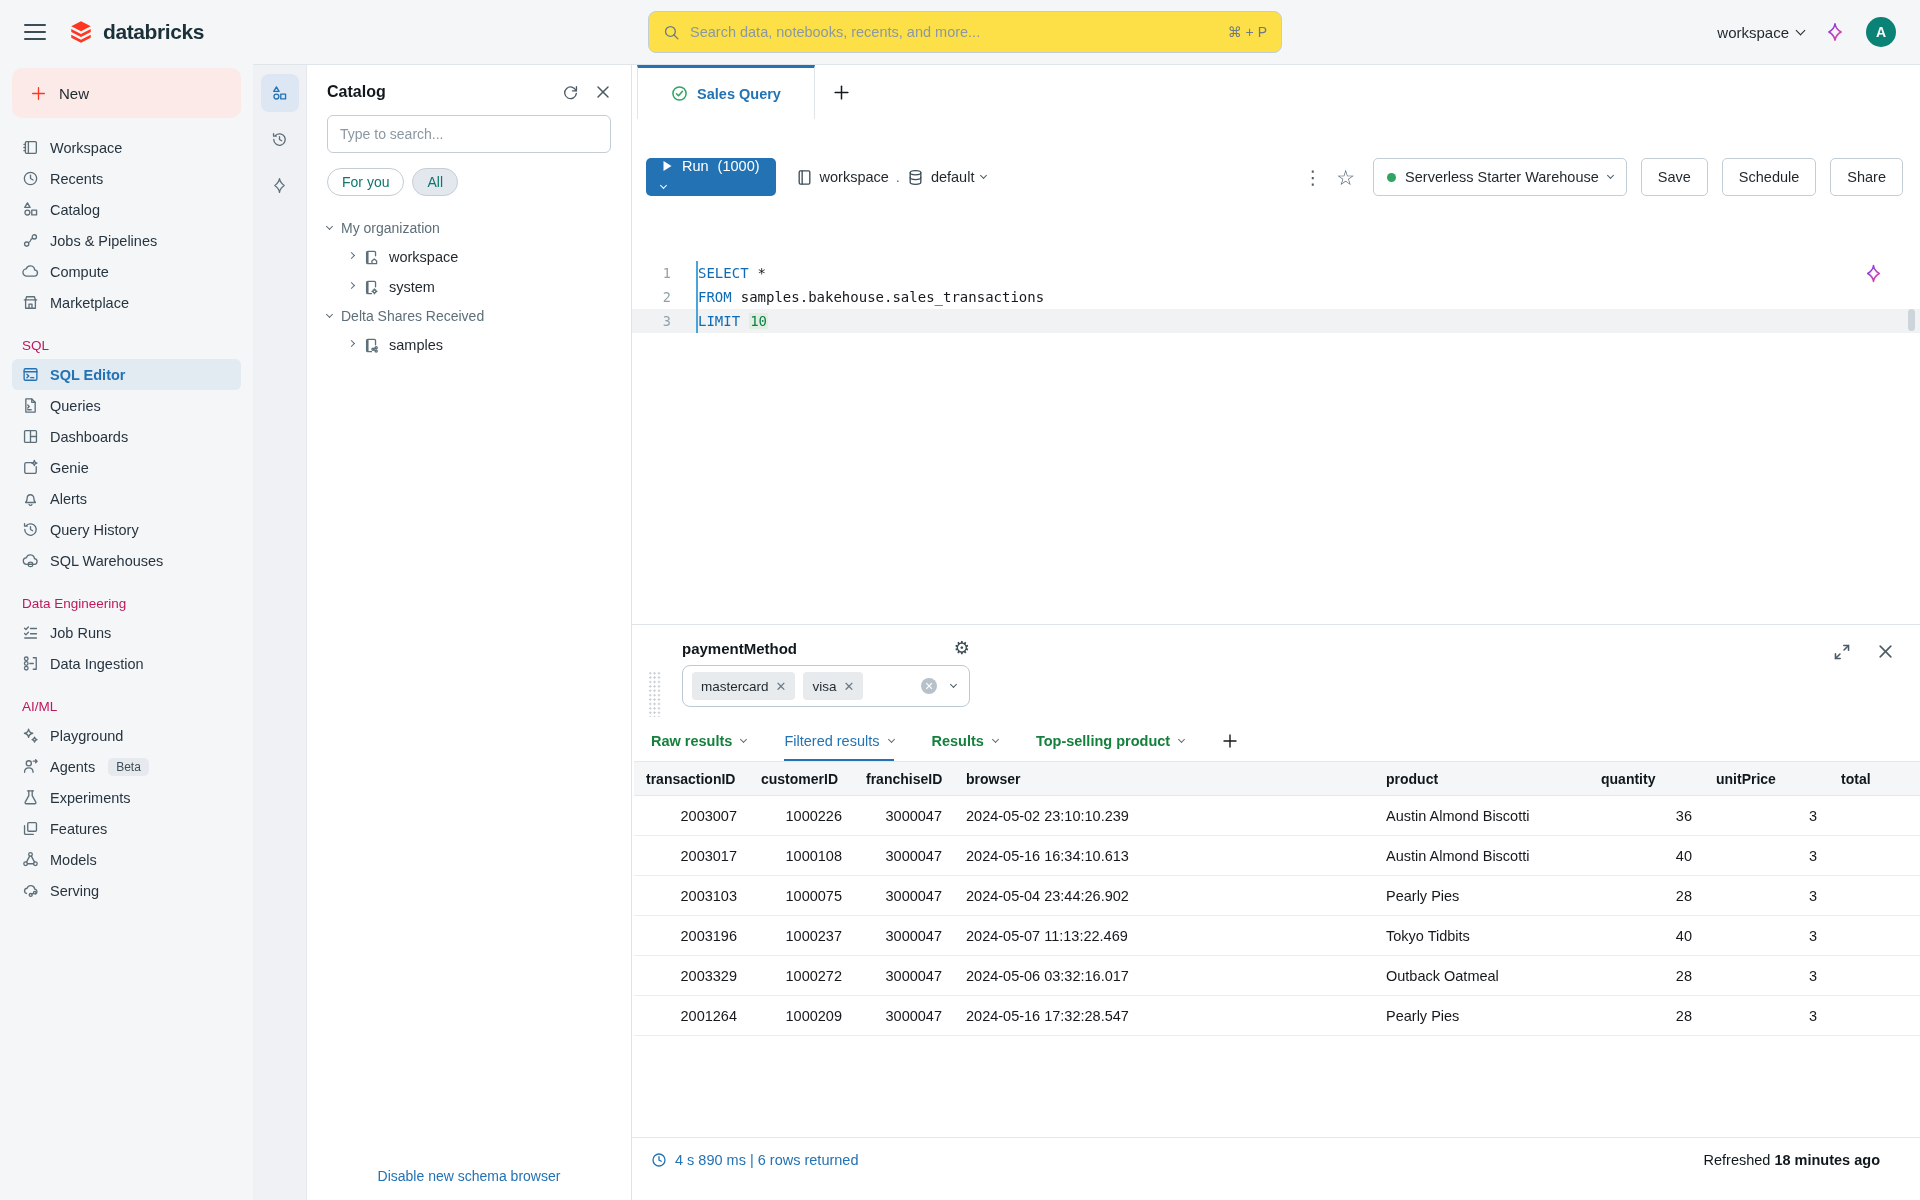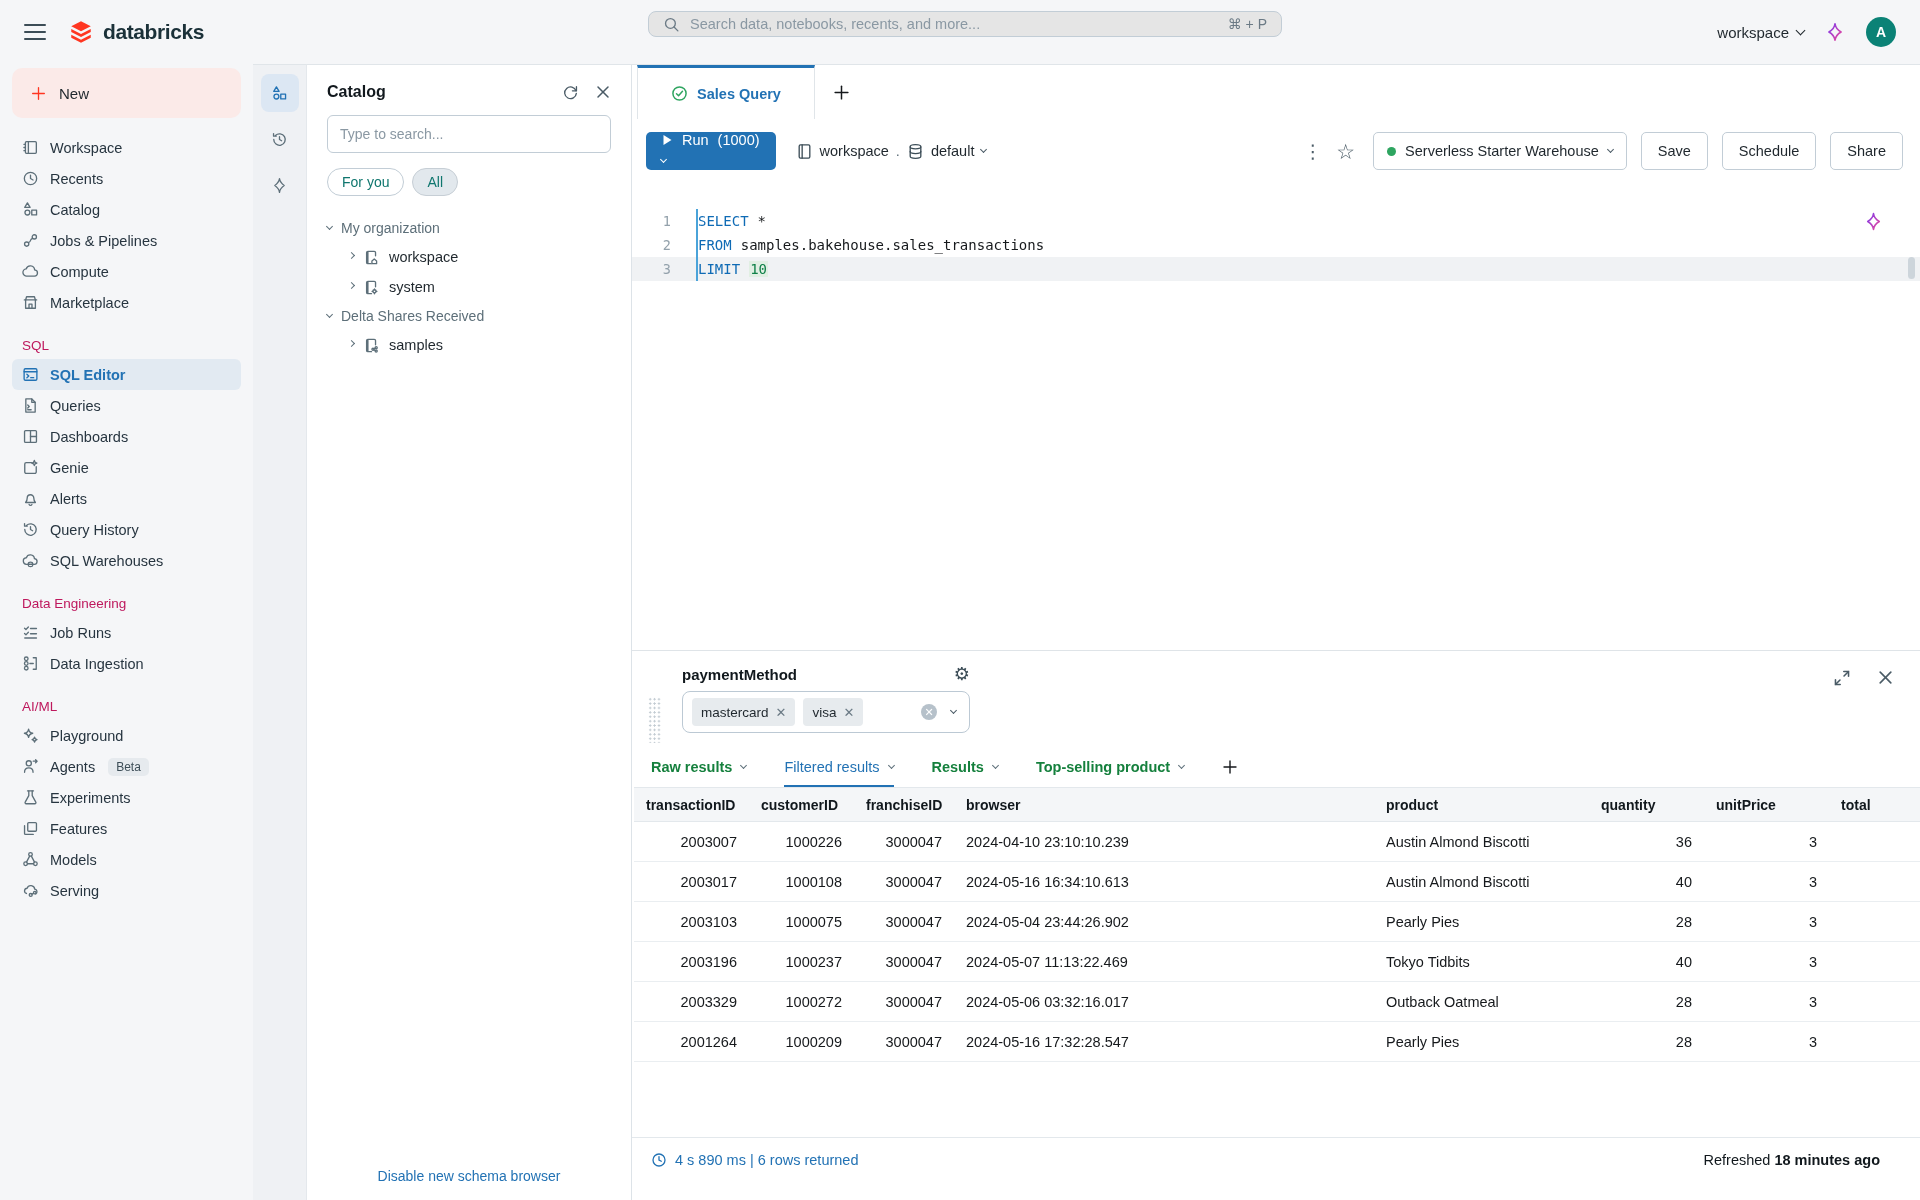--- a/index.html
+++ b/index.html
@@ -6,21 +6,21 @@
   html,body { width:1920px; height:1200px; overflow:hidden; }
   body { font-family:"Liberation Sans","DejaVu Sans",sans-serif; background:#f5f6f8; color:#1f272d; font-size:14px; }
   .app { width:1920px; height:1200px; display:flex; flex-direction:column; }
 
   
   .topbar { height:64px; flex:0 0 64px; display:flex; align-items:center; padding:0 24px; position:relative; }
   .hamburger { width:22px; height:16px; display:flex; flex-direction:column; justify-content:space-between; background:none; border:none; cursor:pointer; }
   .hamburger span { display:block; height:2px; background:#3c4d57; border-radius:1px; }
   .logo { display:flex; align-items:center; gap:9px; margin-left:22px; }
   .logo-text { font-size:21px; font-weight:700; color:#1b3139; letter-spacing:-0.4px; }
-  .search-box { position:absolute; left:648px; top:11px; width:634px; height:26px; background:#e5e5e5; border:1px solid #c2cdd6; border-radius:8px; display:flex; align-items:center; padding:0 14px; gap:10px; }
+  .search-box { position:absolute; left:648px; top:11px; width:634px; height:42px; background:#fde047; border:1px solid #c2cdd6; border-radius:8px; display:flex; align-items:center; padding:0 14px; gap:10px; }
   .search-box input { flex:1; border:none; outline:none; font-size:14.5px; color:#1f272d; background:transparent; font-family:inherit; }
   .search-box input::placeholder { color:#8a98a3; }
   .shortcut { color:#6b7a85; font-size:14px; white-space:nowrap; }
   .top-right { margin-left:auto; display:flex; align-items:center; gap:20px; }
   .ws-switch { display:flex; align-items:center; gap:8px; background:none; border:none; font-size:15px; color:#1f272d; cursor:pointer; font-family:inherit; }
   .avatar { width:30px; height:30px; border-radius:50%; background:#0b8276; color:#fff; display:flex; align-items:center; justify-content:center; font-size:14px; font-weight:600; border:none; cursor:pointer; }
 
   .chev { display:inline-block; width:7px; height:7px; border-right:1.6px solid currentColor; border-bottom:1.6px solid currentColor; transform:rotate(45deg); margin-top:-3px; }
   .chev.right { transform:rotate(-45deg); }
   .chev.sm { width:5px; height:5px; }
@@ -57,21 +57,21 @@
   .chip-row { margin-top:15px; display:flex; gap:8px; }
   .fchip { border-radius:999px; padding:5px 14px; font-size:14px; cursor:pointer; border:1px solid #c2cdd6; background:#fff; color:#0f766e; font-family:inherit; }
   .fchip.sel { background:#e2e8ed; border-color:#c6ced5; }
   .tree { margin-top:18px; }
   .tree-section { display:flex; align-items:center; gap:9px; height:28px; color:#5d6f79; font-size:14px; cursor:pointer; }
   .tree-item { display:flex; align-items:center; gap:9px; height:30px; padding-left:22px; font-size:14.5px; color:#1f272d; cursor:pointer; }
   .tree-item svg { stroke:#5d6f79; }
   .panel-link { position:absolute; bottom:16px; left:0; width:100%; text-align:center; color:#2272b4; font-size:14px; cursor:pointer; background:none; border:none; font-family:inherit; }
 
   
-  .main { flex:1; background:#fff; border-top:1px solid #e0e5e9; display:flex; flex-direction:column; min-width:0; }
+  .main { flex:1; background:#fff; border-top:1px solid #e0e5e9; display:flex; flex-direction:column; min-width:0;gap:26px; }
   .tabstrip { height:54px; flex:0 0 54px; display:flex; align-items:stretch; }
   .qtab { margin-left:5px; width:178px; border:1px solid #e0e5e9; border-top:3px solid #2272b4; border-bottom:none; background:#fff; display:flex; align-items:center; justify-content:center; gap:9px; cursor:pointer; }
   .qtab-title { color:#2272b4; font-size:14.5px; font-weight:600; }
   .addtab { width:52px; display:flex; align-items:center; justify-content:center; background:none; border:none; cursor:pointer; }
 
   .toolbar { height:64px; flex:0 0 64px; display:flex; align-items:center; padding:0 17px 0 14px; gap:0; }
   .run-btn { height:38px; background:#2272b4; border:none; border-radius:5px; display:flex; align-items:stretch; color:#fff; cursor:pointer; overflow:hidden; padding:0; font-family:inherit;flex-direction:column; }
   .run-main { display:flex; align-items:center; gap:9px; padding:0 16px; font-size:14.5px; font-weight:500; }
   .run-count { font-weight:500; }
   .run-split { width:1px; background:rgba(255,255,255,0.4); margin:6px 0; }
@@ -639,21 +639,21 @@
                 <th>quantity</th>
                 <th>unitPrice</th>
                 <th>total</th>
               </tr>
             </thead>
             <tbody>
               <tr>
                 <td class="num">2003007</td>
                 <td class="num">1000226</td>
                 <td class="num">3000047</td>
-                <td>2024-04-10 23:10:10.239</td>
+                <td>2024-05-02 23:10:10.239</td>
                 <td>Austin Almond Biscotti</td>
                 <td class="num">36</td>
                 <td class="num">3</td>
                 <td></td>
               </tr>
               <tr>
                 <td class="num">2003017</td>
                 <td class="num">1000108</td>
                 <td class="num">3000047</td>
                 <td>2024-05-16 16:34:10.613</td>

